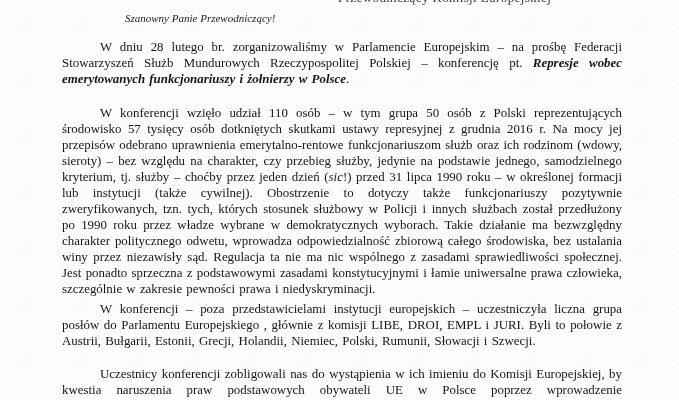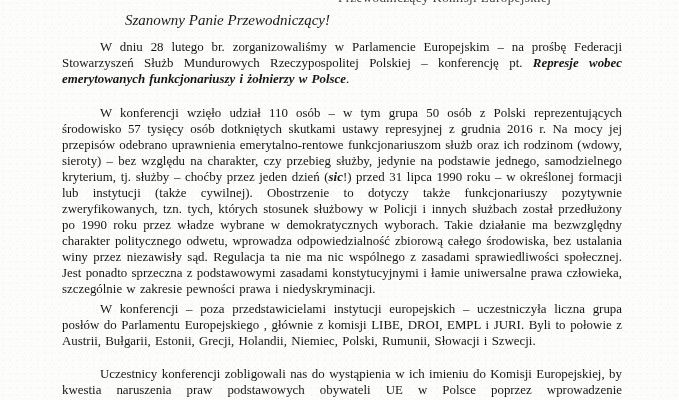--- a/index.html
+++ b/index.html
@@ -16,34 +16,34 @@
   .clipped-header{
     position:absolute;top:0;left:338px;height:6px;width:300px;
     overflow:hidden;
   }
   .clipped-header span{
     display:block;margin-top:-10px;
     font-size:13px;color:#3c3c3c;letter-spacing:0.4px;
   }
   .salutation{
     position:absolute;top:12px;left:125px;
-    font-style:italic;font-size:15px;color:#1b1b1b;
+    font-style:italic;font-size:11px;color:#1b1b1b;
   }
   .para{
     position:absolute;left:62px;width:560px;
     text-align:justify;text-indent:38px;
     font-size:12.9px;line-height:16px;
     color:#161616;
     word-spacing:1px;
   }
   .p0{top:39px;}
   .p1{top:105px;}
   .p2{top:301px;}
   .p3{top:366px;text-align-last:justify;}
-  .italic{font-style:italic;font-weight:bold;}
+  .italic{font-style:italic;}
   .bold-italic{font-style:italic;font-weight:700;}
 </style>
 </head>
 <body>
 
 <div class="page">
 
   <div class="clipped-header">
     <span>Przewodniczący Komisji Europejskiej</span>
   </div>

